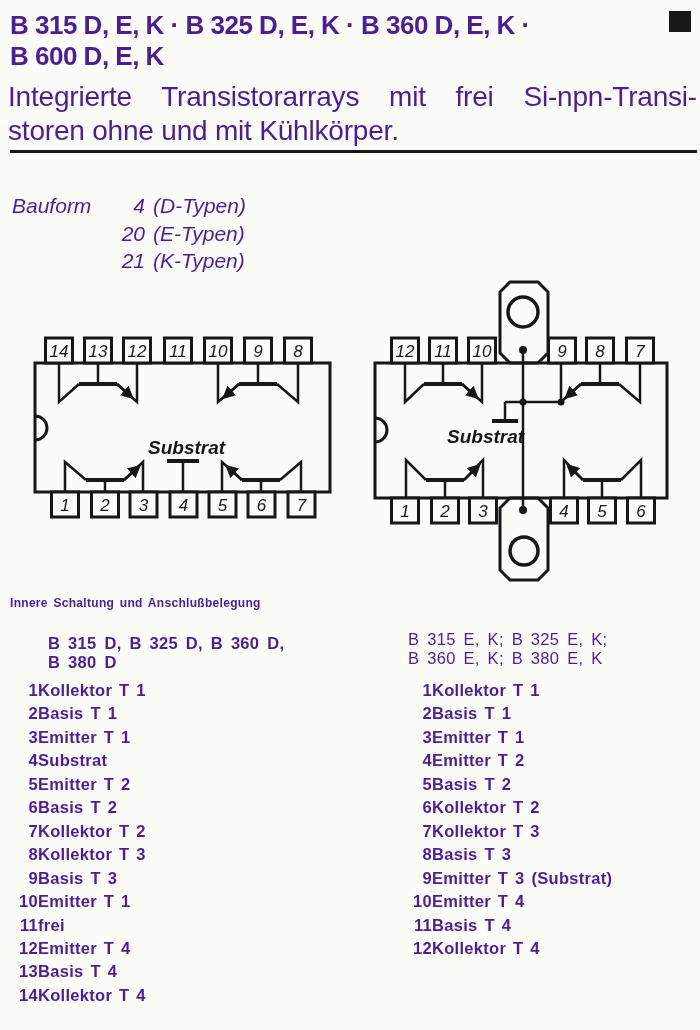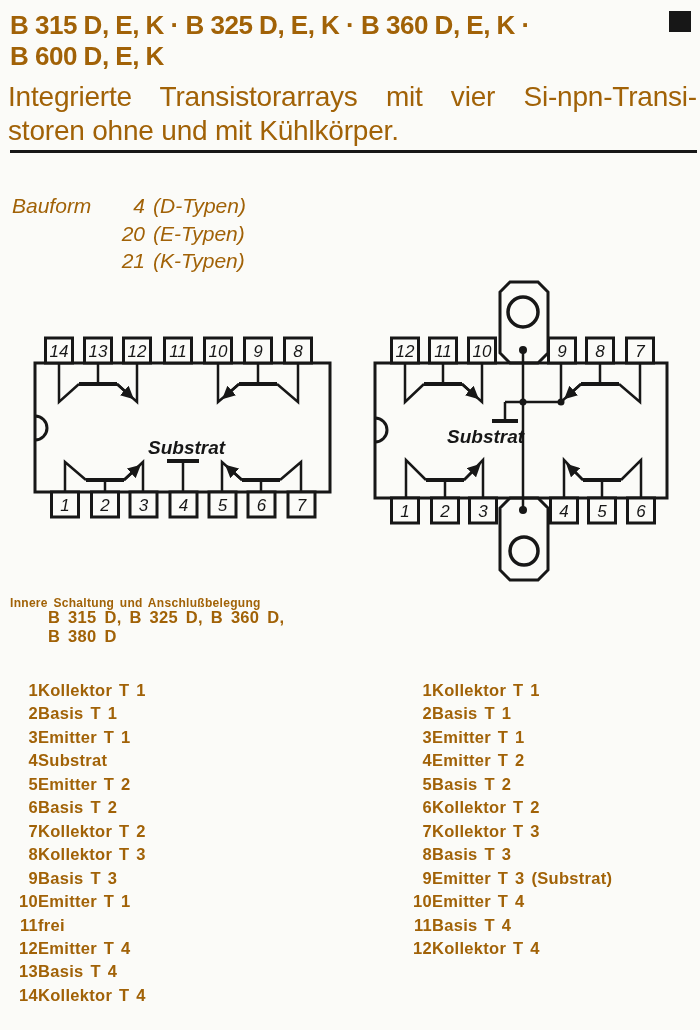--- a/index.html
+++ b/index.html
@@ -1,19 +1,19 @@
 <!DOCTYPE html>
 <html><head>
 <meta charset="utf-8">
 <style>
   * { margin:0; padding:0; box-sizing:border-box; }
   html,body { background:#e8e8e6; }
   .page {
     position:relative; width:700px; height:1030px;
-    background:#fbfbf8; color:#a16207; overflow:hidden;
+    background:#fbfbf8; color:#4c1d95; overflow:hidden;
     font-family:"Liberation Sans", sans-serif;
   }
   .abs { position:absolute; }
 
   .title { left:10px; top:10px; width:650px;
     font-size:26px; font-weight:bold; letter-spacing:-0.5px; line-height:31px; }
   .corner-square { left:669px; top:11px; width:22px; height:21px; background:#171717; }
 
   .subtitle { left:8px; top:80px; width:689px; font-size:28px; line-height:33.5px;
     letter-spacing:-0.2px; }
@@ -30,21 +30,21 @@
   .diagrams { left:0; top:270px; width:700px; height:320px; }
   .pin-num { font-family:"Liberation Sans", sans-serif; font-size:17px;
     font-style:italic; font-weight:400; fill:#171717; text-anchor:middle; }
   .sub-label { font-family:"Liberation Sans", sans-serif; font-size:19px;
     font-style:italic; font-weight:600; fill:#171717; }
 
   .pinout-heading { left:10px; top:596px; font-size:12px; font-weight:bold;
     letter-spacing:0.3px; word-spacing:2px; }
 
   .subhead { font-size:16.5px; line-height:18.5px; letter-spacing:0.3px; word-spacing:3px; }
-  .subhead-left  { left:48px;  top:608px; font-weight:bold; }
+  .subhead-left  { left:48px;  top:634px; font-weight:bold; }
   .subhead-right { left:408px; top:630px; font-weight:normal; }
 
   .pin-list { font-size:16.5px; font-weight:bold; letter-spacing:0.3px; word-spacing:2px; }
   .pin-list .prow { display:flex; line-height:23.45px; }
   .pins-left  { left:10px;  top:679px; }
   .pins-right { left:398px; top:679px; }
   .pins-left  .pn { width:28px; text-align:right; }
   .pins-right .pn { width:34px; text-align:right; }
   .pl { }
 </style>
@@ -53,21 +53,21 @@
 
 <div class="page">
 
   <div class="abs title">
     <div>B 315 D, E, K · B 325 D, E, K · B 360 D, E, K ·</div>
     <div>B 600 D, E, K</div>
   </div>
   <div class="abs corner-square"></div>
 
   <div class="abs subtitle">
-    <div class="just">Integrierte Transistorarrays mit vier Si-npn-Transi-</div>
+    <div class="just">Integrierte Transistorarrays mit frei Si-npn-Transi-</div>
     <div>storen ohne und mit Kühlkörper.</div>
   </div>
 
   <div class="abs rule"></div>
 
   <div class="abs bauform">
     <div class="row">
       <span class="bf-label">Bauform</span>
       <span class="bf-num">4</span>
       <span class="bf-name">(D-Typen)</span>
@@ -249,20 +249,24 @@
       <text class="sub-label" x="447" y="443">Substrat</text>
     </g>
   </svg>
 
   <div class="abs pinout-heading">Innere Schaltung und Anschlußbelegung</div>
 
   <div class="abs subhead subhead-left">
     <div>B 315 D, B 325 D, B 360 D,</div>
     <div>B 380 D</div>
   </div>
+  <div class="abs subhead subhead-right">
+    <div>B 315 E, K; B 325 E, K;</div>
+    <div>B 360 E, K; B 380 E, K</div>
+  </div>
 
   <div class="abs pin-list pins-left">
     <div class="prow">
         <span class="pn">1</span>
         <span class="pl">Kollektor T 1</span>
       </div>
     <div class="prow">
         <span class="pn">2</span>
         <span class="pl">Basis T 1</span>
       </div>

